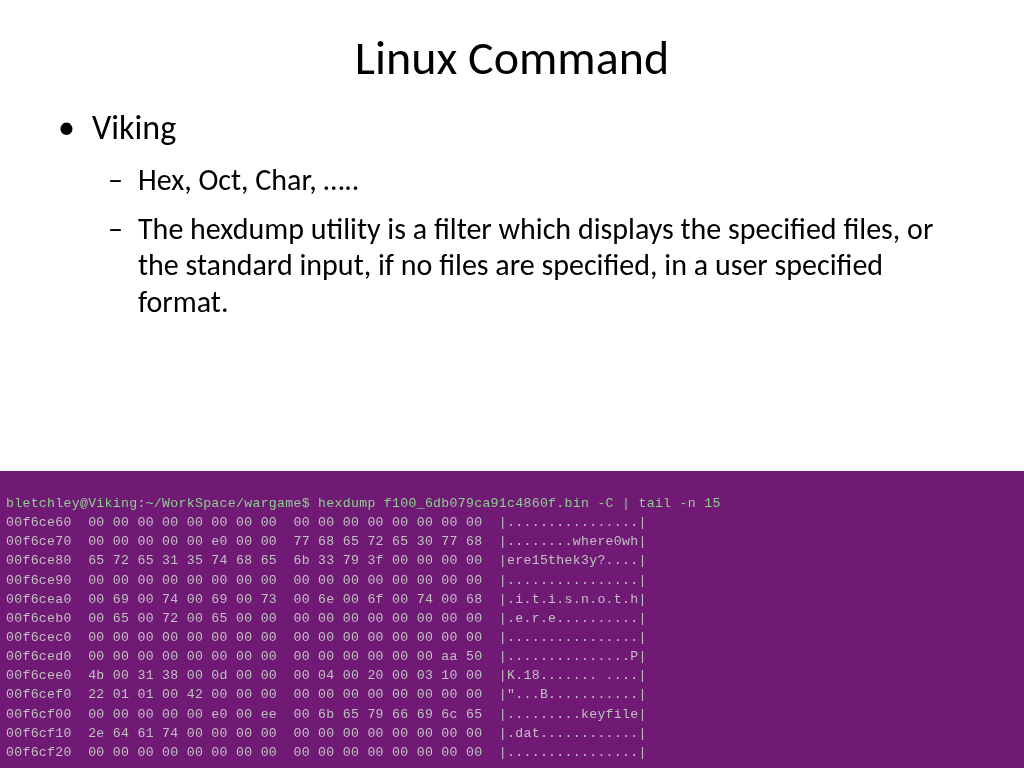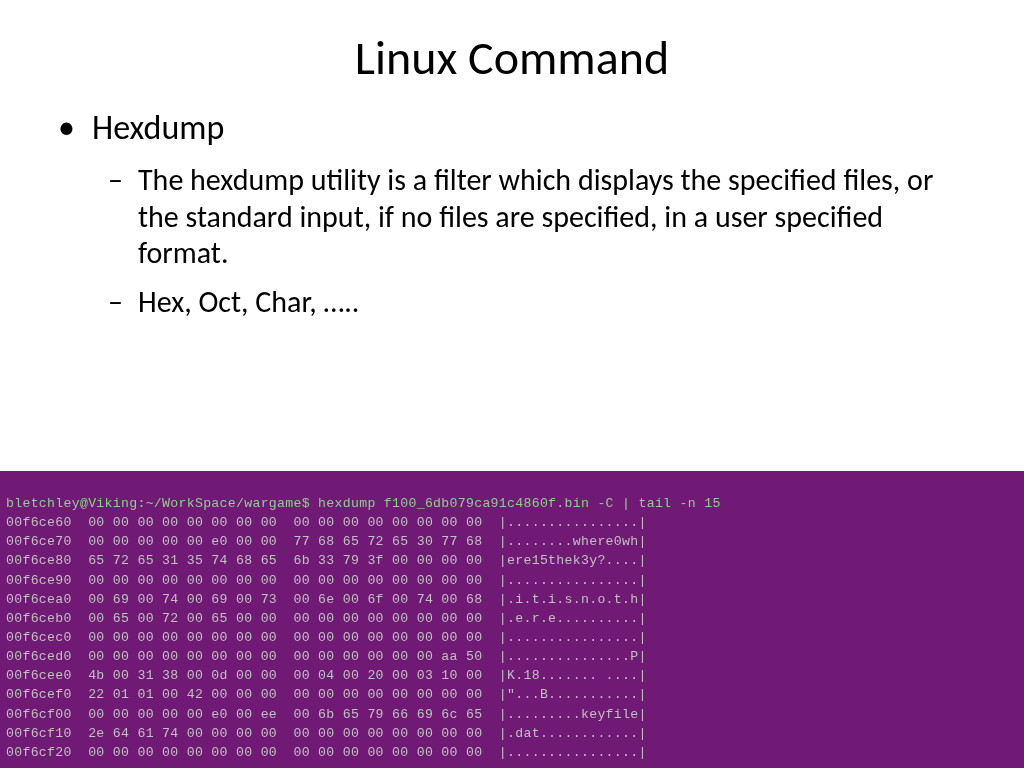--- a/index.html
+++ b/index.html
@@ -71,23 +71,23 @@
     }
     .prompt-user { color: #8fce8f; }
   </style>
 </head>
 <body>
 
 <div class="slide">
   <h1 class="title">Linux Command</h1>
 
   <div class="content">
-    <div class="bullet-l1">Hexdump</div>
+    <div class="bullet-l1">Viking</div>
+    <div class="bullet-l2">Hex, Oct, Char, …..</div>
     <div class="bullet-l2">The hexdump utility is a filter which displays the specified files, or the standard input, if no files are specified, in a user specified format.</div>
-    <div class="bullet-l2">Hex, Oct, Char, …..</div>
   </div>
 
   <div class="terminal">
 <span class="prompt-user">bletchley@Viking:~/WorkSpace/wargame$ hexdump f100_6db079ca91c4860f.bin -C | tail -n 15</span>
 <div id="hex-rows">00f6ce60  00 00 00 00 00 00 00 00  00 00 00 00 00 00 00 00  |................|
 00f6ce70  00 00 00 00 00 e0 00 00  77 68 65 72 65 30 77 68  |........where0wh|
 00f6ce80  65 72 65 31 35 74 68 65  6b 33 79 3f 00 00 00 00  |ere15thek3y?....|
 00f6ce90  00 00 00 00 00 00 00 00  00 00 00 00 00 00 00 00  |................|
 00f6cea0  00 69 00 74 00 69 00 73  00 6e 00 6f 00 74 00 68  |.i.t.i.s.n.o.t.h|
 00f6ceb0  00 65 00 72 00 65 00 00  00 00 00 00 00 00 00 00  |.e.r.e..........|

